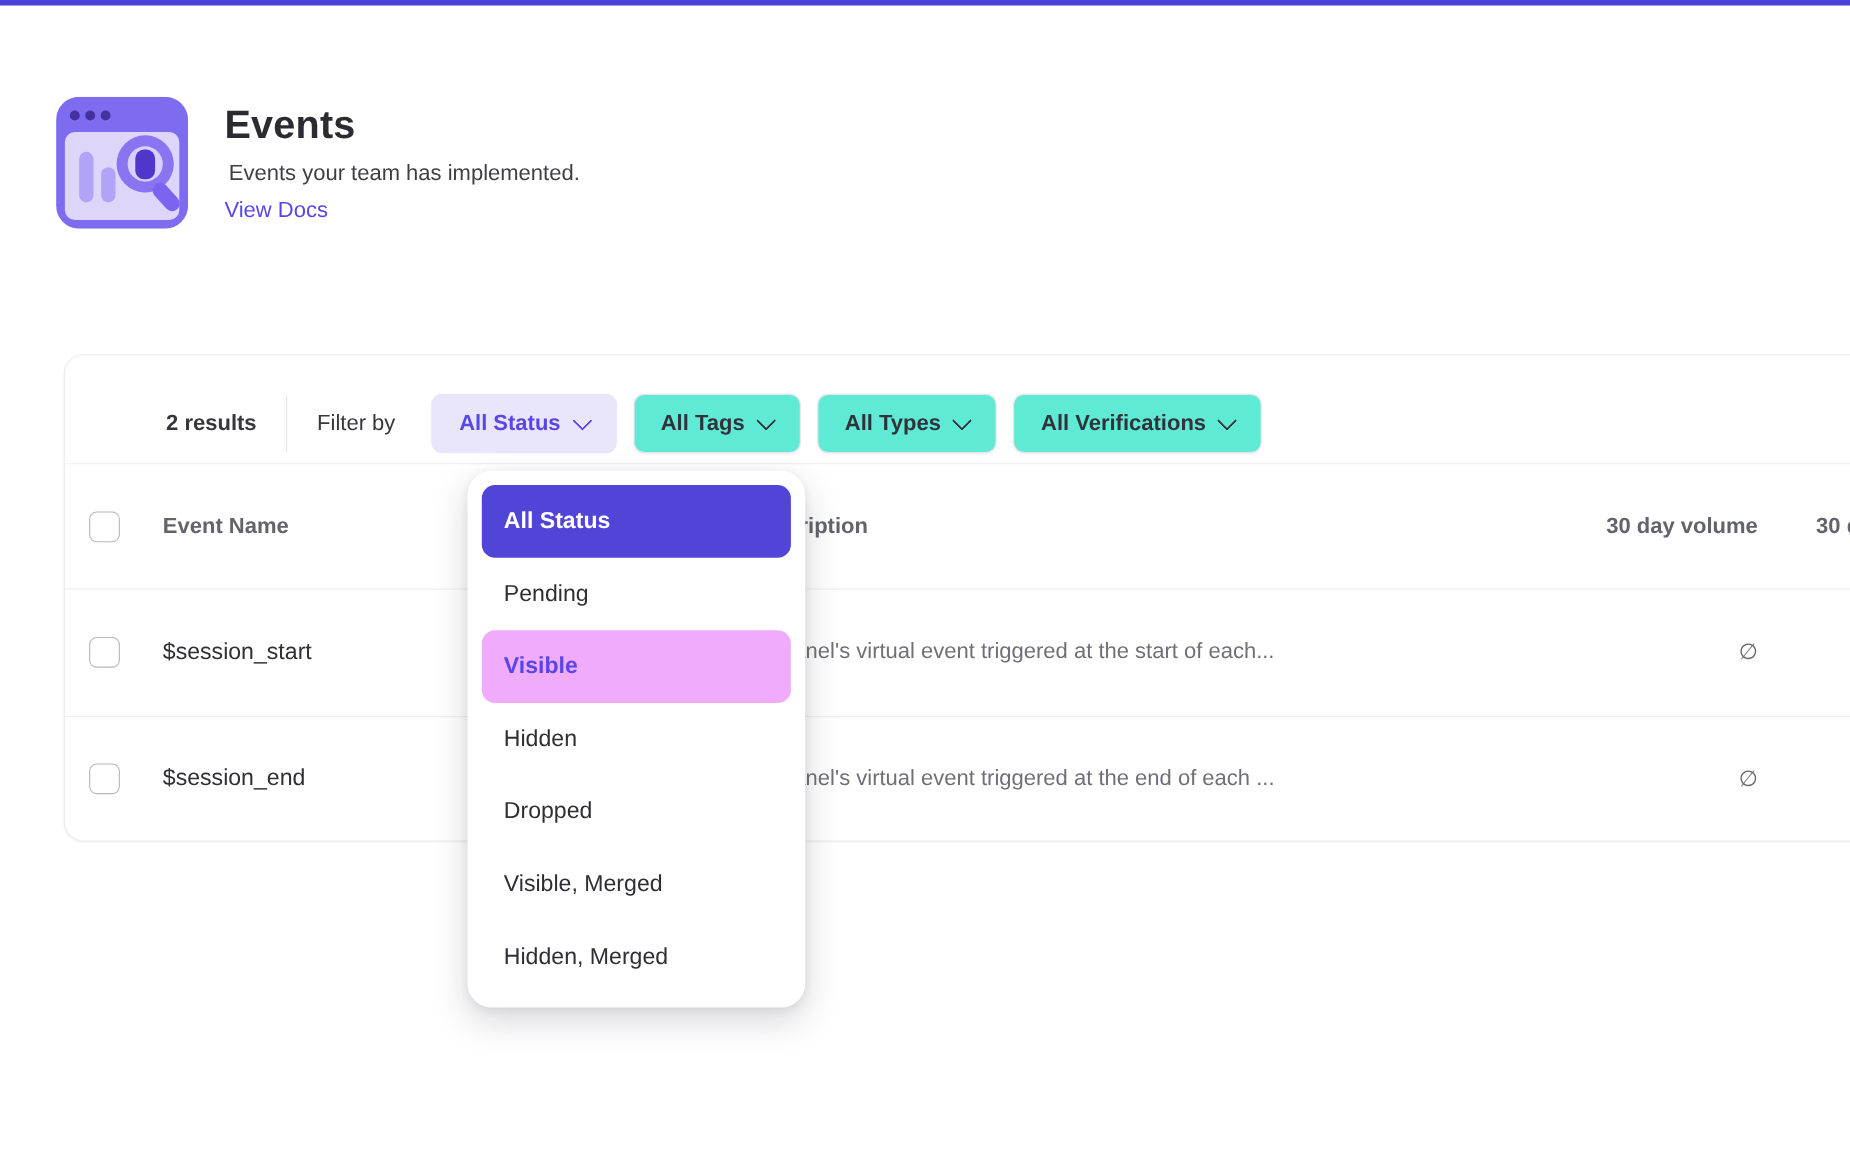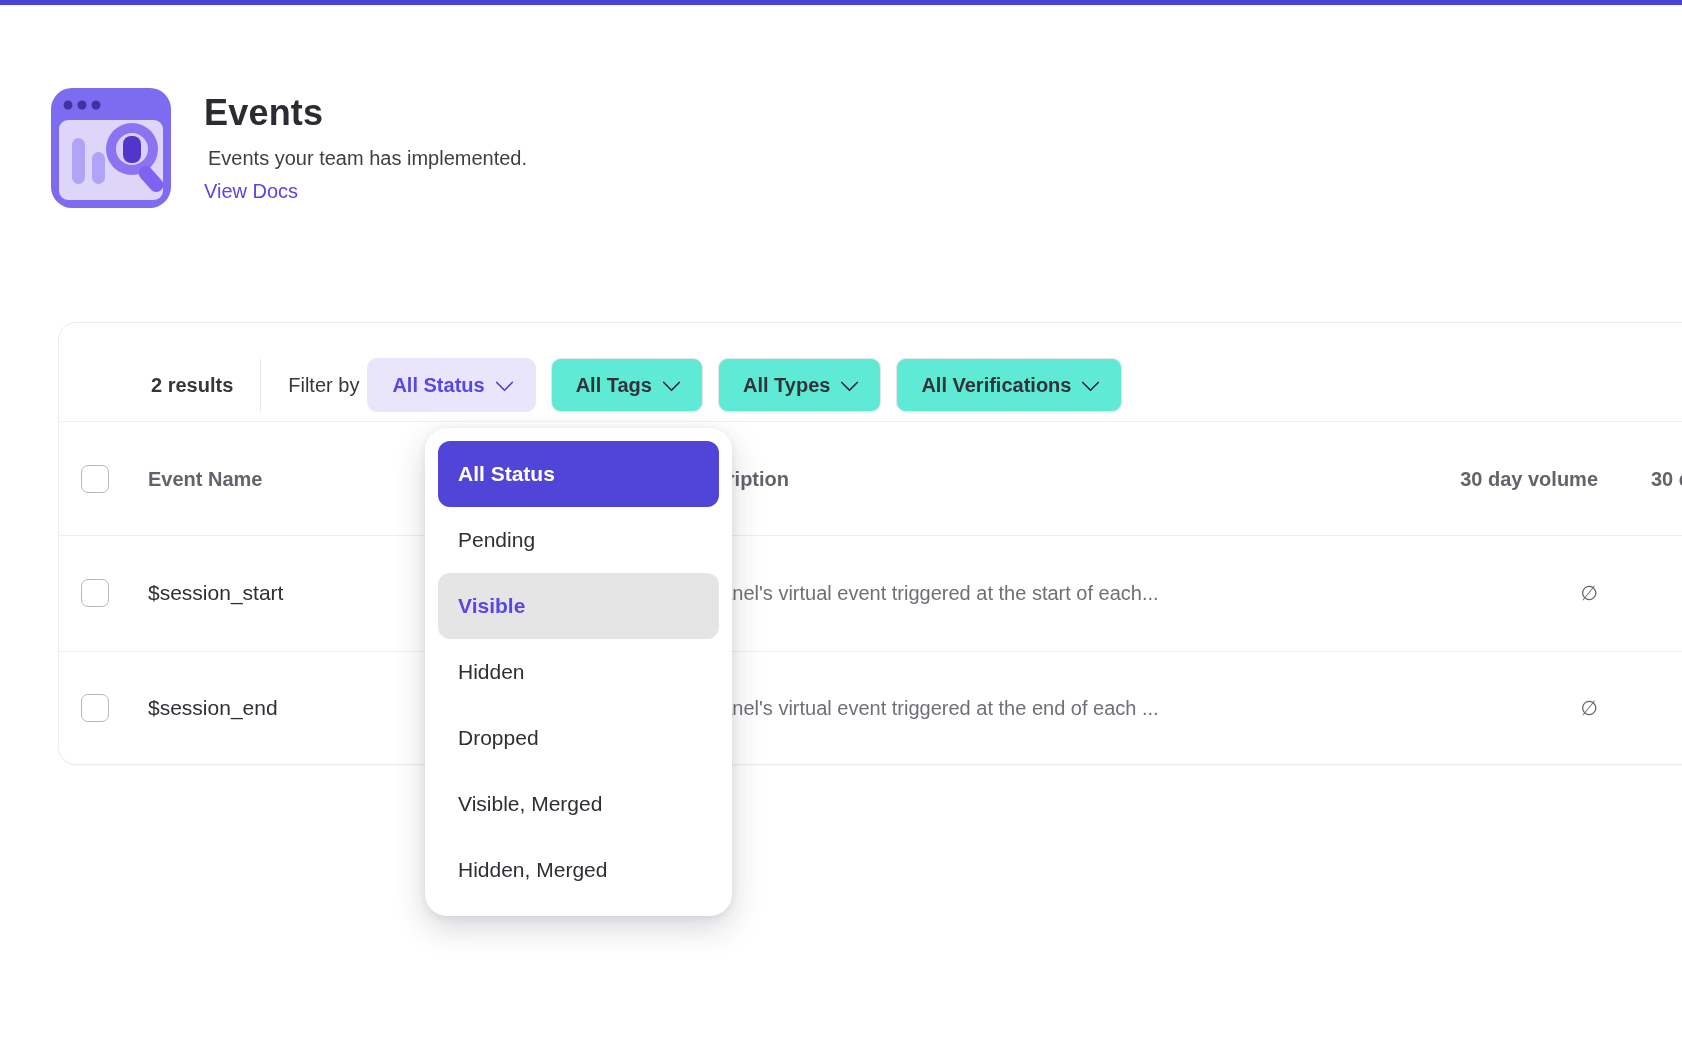--- a/index.html
+++ b/index.html
@@ -19,21 +19,21 @@
   .card{
     position:absolute;left:58px;top:322px;width:1680px;height:441px;
     background:#fff;border:1px solid #ebebee;border-radius:18px;
     box-shadow:0 1px 2px rgba(20,20,40,.03);
   }
 
   
   .toolbar{position:absolute;left:92px;top:36px;height:52px;display:flex;align-items:center;}
   .results-count{font-size:20px;font-weight:bold;color:#36363c;margin-right:27px;text-align:right;}
   .toolbar-divider{width:1px;height:52px;background:#e7e7ea;margin-right:27px;}
-  .filter-by{font-size:20px;color:#36363c;margin-right:8px;}
+  .filter-by{font-size:20px;color:#36363c;margin-right:33px;}
   .pill{
     height:52px;border-radius:10px;display:flex;align-items:center;padding:0 24px;
     font-size:20px;font-weight:bold;color:#32323a;background:#5eead4;
     border:1px solid #e5e5e9;margin-right:15px;cursor:pointer;box-shadow:0 1px 2px rgba(0,0,0,.04);
   }
   .pill.active{background:#e9e6fb;border-color:#e9e6fb;color:#5847e6;box-shadow:none;}
   .chev{
     width:11px;height:11px;border-right:2.5px solid currentColor;border-bottom:2.5px solid currentColor;
     transform:rotate(45deg);margin-left:13px;margin-top:-6px;border-radius:1px;flex:0 0 auto;
   }
@@ -58,21 +58,21 @@
   .dropdown{
     position:absolute;left:425px;top:428px;width:307px;z-index:60;background:#fff;
     border-radius:22px;padding:13px;box-sizing:border-box;
     box-shadow:0 12px 32px rgba(40,40,60,.18),0 2px 8px rgba(40,40,60,.08);
   }
   .dd-item{
     height:66px;border-radius:12px;display:flex;align-items:center;padding:0 20px;
     font-size:21px;color:#2e2e34;cursor:pointer;
   }
   .dd-item.selected{background:#5045d6;color:#ffffff;font-weight:bold;}
-  .dd-item.hovered{background:#e5e5e5;color:#5847e6;font-weight:bold;}
+  .dd-item.hovered{background:#f0abfc;color:#5847e6;font-weight:bold;}
 </style>
 </head>
 <body>
 
 <div class="top-bar"></div>
 
 <div class="app-icon">
   <svg width="120" height="120" viewBox="0 0 120 120">
     <rect x="0" y="0" width="120" height="120" rx="21" fill="#7e6cf0"></rect>
     <rect x="8" y="32" width="104" height="80" rx="9" fill="#ddd6f8"></rect>

